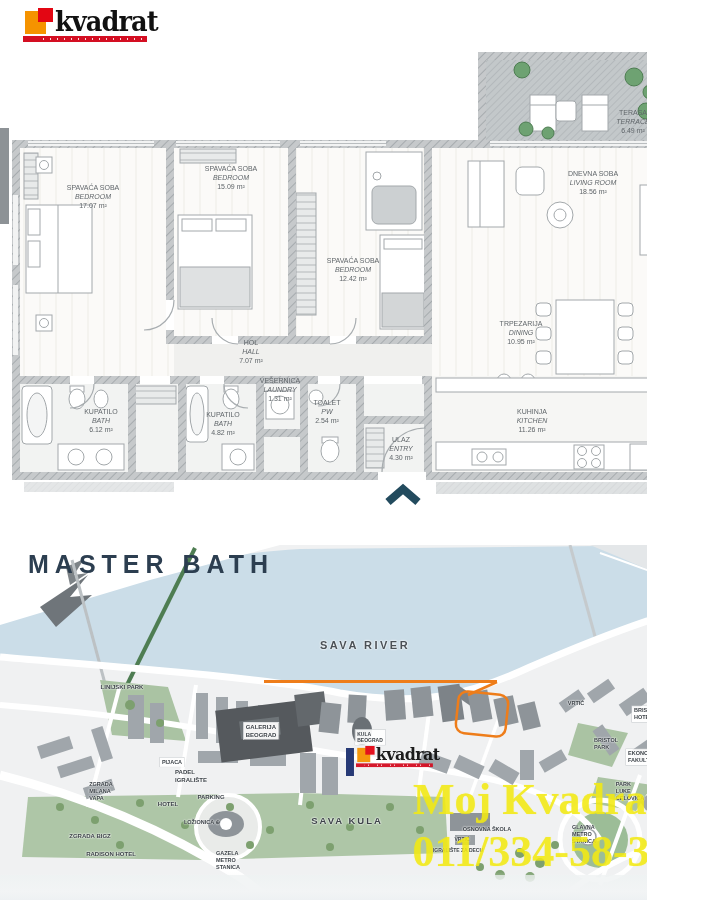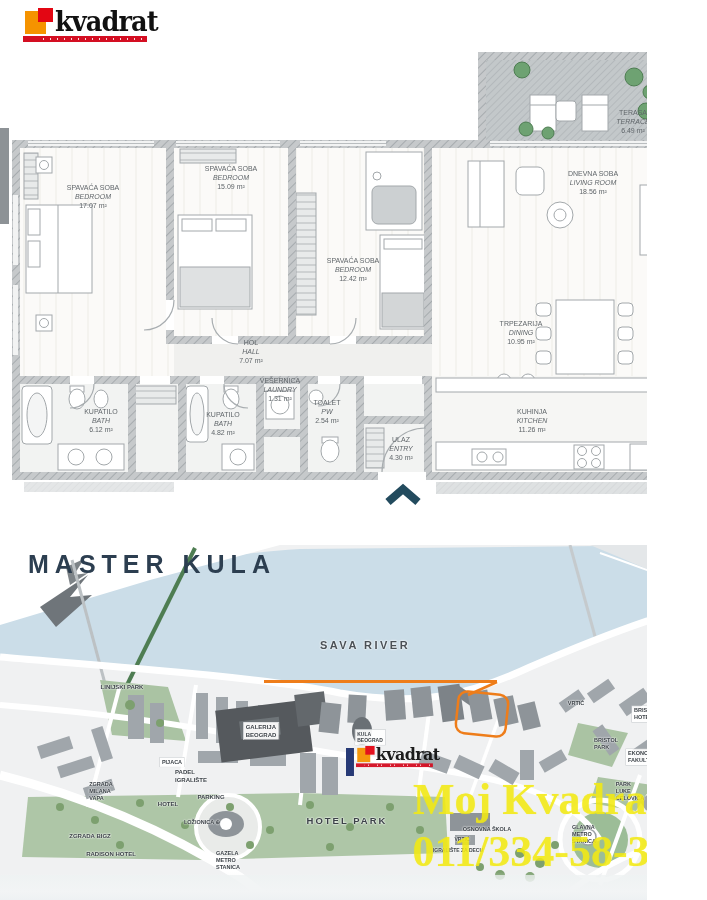--- a/index.html
+++ b/index.html
@@ -439,21 +439,21 @@
     </g>
 
     <g>
       <rect x="457" y="148" width="50" height="42" rx="9" fill="none" stroke="#ee7d1a" stroke-width="2.5" transform="rotate(6 482 169)"></rect>
       <line x1="497" y1="137" x2="468" y2="150" stroke="#ee7d1a" stroke-width="2.5"></line>
     </g>
 
     <rect x="0" y="330" width="707" height="25" fill="#eef1f2" opacity=".75"></rect>
   </svg>
 
-  <div class="map-title">MASTER KULA</div>
+  <div class="map-title">MASTER BATH</div>
   <div class="bw-underline"></div>
   <div id="map-labels" style="position:absolute;inset:0;pointer-events:none;">
       <div class="map-label" style="left: 365px; top: 646px; font-size: 11px; letter-spacing: 2.5px; color: rgb(74, 80, 86);">SAVA RIVER</div>
       <div class="map-label" style="left: 122px; top: 688px;">LINIJSKI PARK</div>
       <div class="map-label boxed" style="left: 261px; top: 731px;">GALERIJA
 BEOGRAD</div>
       <div class="map-label boxed" style="left: 370px; top: 737px; font-size: 5px;">KULA
 BEOGRAD</div>
       <div class="map-label boxed" style="left: 172px; top: 762px; font-size: 5.5px;">PIJACA</div>
       <div class="map-label" style="left: 191px; top: 776px;">PADEL
@@ -462,21 +462,21 @@
 MILANA
 VAPA</div>
       <div class="map-label" style="left: 168px; top: 805px;">HOTEL</div>
       <div class="map-label" style="left: 211px; top: 798px;">PARKING</div>
       <div class="map-label" style="left: 202px; top: 822px; font-size: 5.5px;">LOŽIONICA ⊕</div>
       <div class="map-label" style="left: 90px; top: 837px;">ZGRADA BIGZ</div>
       <div class="map-label" style="left: 111px; top: 855px;">RADISON HOTEL</div>
       <div class="map-label" style="left: 228px; top: 860px; font-size: 5.5px;">GAZELA
 METRO
 STANICA</div>
-      <div class="map-label" style="left: 347px; top: 821px; font-size: 9.5px; letter-spacing: 2px;">HOTEL  PARK</div>
+      <div class="map-label" style="left: 347px; top: 821px; font-size: 9.5px; letter-spacing: 2px;">SAVA  KULA</div>
       <div class="map-label" style="left: 487px; top: 829px; font-size: 5.5px;">OSNOVNA ŠKOLA</div>
       <div class="map-label" style="left: 462px; top: 839px; font-size: 5px;">VRTIĆ</div>
       <div class="map-label" style="left: 458px; top: 850px; font-size: 5px;">IGRALIŠTE ZA DECU</div>
       <div class="map-label" style="left: 584px; top: 834px; font-size: 5.5px;">GLAVNA
 METRO
 STANICA</div>
       <div class="map-label" style="left: 630px; top: 791px; font-size: 5.5px;">PARK LUKE
 ĆELOVIĆA</div>
       <div class="map-label boxed" style="left: 645px; top: 757px; font-size: 5.5px;">EKONOMSKI
 FAKULTET</div>

